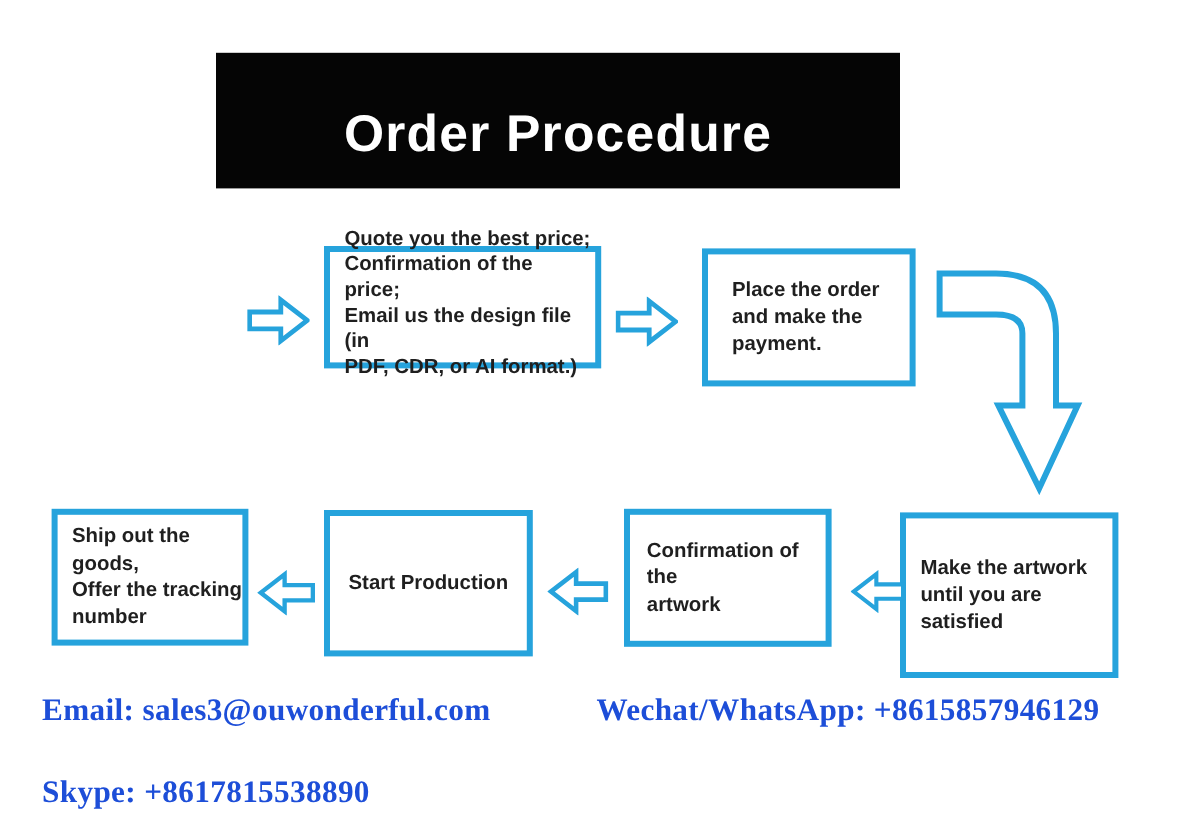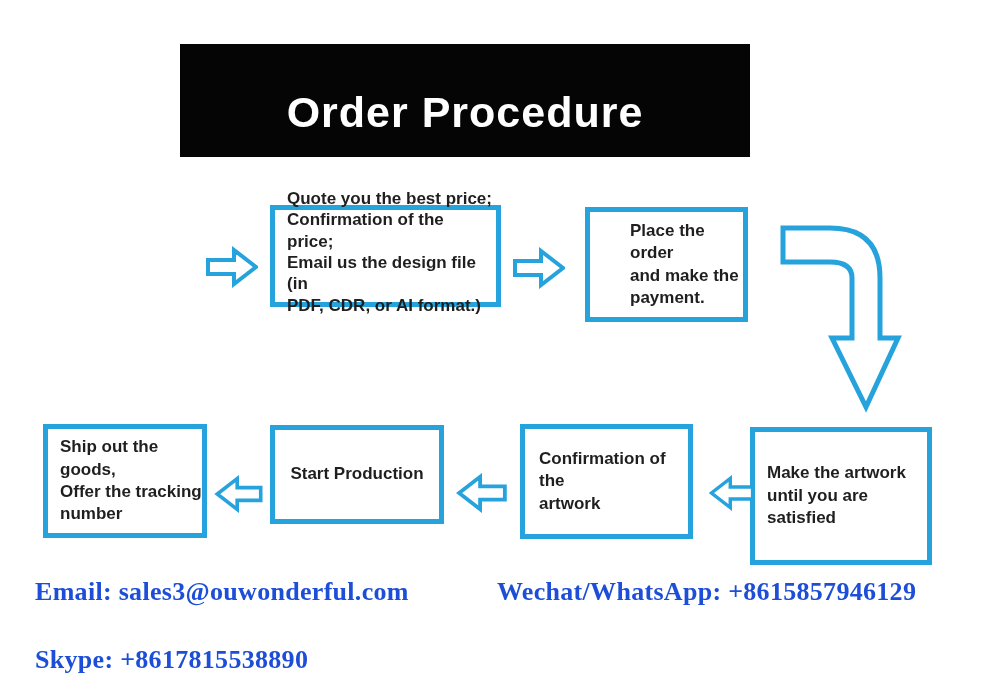--- a/index.html
+++ b/index.html
@@ -15,24 +15,24 @@
   .banner .title {
     color:#ffffff; font-size:43px; font-weight:700; letter-spacing:1px;margin-top:24px;
   }
   .fbox {
     position:absolute; border:5px solid #26a3dc; background:#ffffff;
     display:flex; align-items:center; color:#1f1f1f; font-weight:700;
     font-size:17px; line-height:1.32; white-space:pre-line;
   }
   #box-provide   { left:43px;  top:203px; width:156px; height:122px; padding:6px 4px 6px 12px; }
   #box-quote     { left:270px; top:205px; width:231px; height:102px; padding:6px 2px 14px 12px; line-height:1.26; }
-  #box-order     { left:585px; top:207px; width:163px; height:115px; padding-left:40px; }
+  #box-order     { left:585px; top:207px; width:178px; height:115px; padding-left:20px; }
   #box-artwork   { left:750px; top:427px; width:182px; height:138px; padding-left:12px; }
   #box-confirm   { left:520px; top:424px; width:173px; height:115px; padding-left:14px; }
-  #box-production{ left:270px; top:425px; width:174px; height:99px; justify-content:center; text-align:center; }
+  #box-production{ left:270px; top:425px; width:174px; height:122px; justify-content:center; text-align:center; }
   #box-ship      { left:43px;  top:424px; width:164px; height:114px; padding-left:12px; }
   .arrow { position:absolute; }
   .arrow svg { display:block; width:100%; height:100%; }
   #arrow-r1 { left:206px; top:246px; width:52px; height:42px; }
   #arrow-r2 { left:513px; top:247px; width:52px; height:42px; }
   #arrow-elbow { left:775px; top:221px; width:128px; height:192px; }
   #arrow-l1 { left:709px; top:475px; width:46px; height:36px; }
   #arrow-l2 { left:456px; top:473px; width:52px; height:40px; }
   #arrow-l3 { left:214px; top:475px; width:50px; height:38px; }
   .contact {

